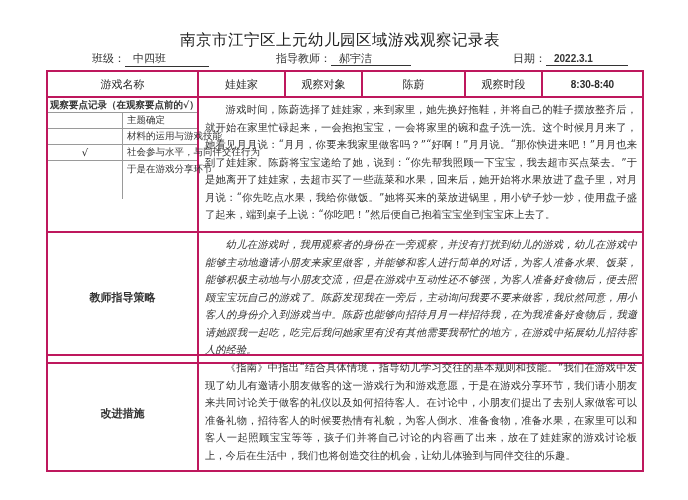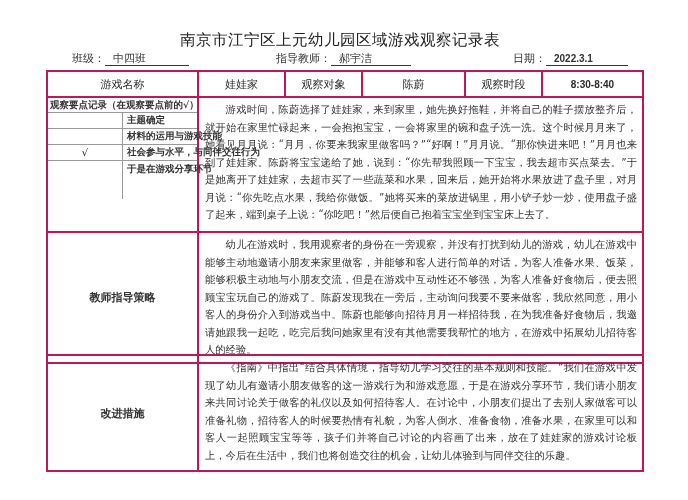--- a/index.html
+++ b/index.html
@@ -9,35 +9,35 @@
            font-size:15.5px; letter-spacing:0.5px; color:#222; }
   .meta { position:absolute; top:51px; font-size:11px; color:#333; white-space:nowrap; }
   .meta .u { display:inline-block; border-bottom:1px solid #333; padding:0 4px 0 8px; line-height:13px; }
   .meta .bold { font-family:"Liberation Sans",sans-serif; font-weight:bold; font-size:10px; }
   table { position:absolute; left:46px; width:596px; border-collapse:collapse; table-layout:fixed; }
   td { border:2px solid #be185d; font-size:10.5px; padding:0; vertical-align:middle; }
   .hdr td { height:24px; text-align:center; font-size:11px; }
   .hdr td.time { font-family:"Liberation Sans",sans-serif; font-weight:bold; font-size:10px; }
   .rec-head { font-size:9.5px; padding:0 2px; height:14px; white-space:nowrap; font-weight:bold; color:#333; }
   .check { width:18px; text-align:center; font-size:10px; height:15px; }
-  .item { font-size:9.5px; padding-left:4px; font-weight:bold; color:#333; white-space:nowrap; }
+  .item { font-size:9.5px; padding-left:4px; font-weight:normal; color:#333; white-space:nowrap; }
   .para { font-size:10.3px; line-height:17.5px; padding:3px 5px 3px 6px; vertical-align:top;
           text-align:justify; text-indent:2em; color:#333;margin-left:15px; }
   .label { text-align:center; font-weight:bold; font-size:11px; color:#333; }
   .inner { border-collapse:collapse; width:100%; position:static; }
   .inner td { border:none; border-bottom:1px solid #9a9a9a; }
   .inner td.check { border-right:1px solid #9a9a9a; }
   .inner tr:last-child td { border-bottom:none; }
 </style>
 </head>
 <body>
 
 <div class="title">南京市江宁区上元幼儿园区域游戏观察记录表</div>
 
-<div class="meta" style="left:72px;">
+<div class="meta" style="left:92px;font-family:Liberation Mono, monospace;">
   <span>班级：</span><span class="u" style="width:72px;">中四班</span>
 </div>
 <div class="meta" style="left:276px;">
   <span>指导教师：</span><span class="u" style="width:68px;">郝宇洁</span>
 </div>
 <div class="meta" style="left:513px;">
   <span>日期：</span><span class="u bold" style="width:70px;">2022.3.1</span>
 </div>
 
 <table style="top:70px;">
@@ -81,21 +81,21 @@
           <td class="check" style="height:36px;"></td>
           <td class="item" style="vertical-align:top; padding-top:2px; height:36px;">于是在游戏分享环节</td>
         </tr>
       </tbody>
           </table>
     </td>
     <td colspan="5" class="para" style="height:127px;">游戏时间，陈蔚选择了娃娃家，来到家里，她先换好拖鞋，并将自己的鞋子摆放整齐后，就开始在家里忙碌起来，一会抱抱宝宝，一会将家里的碗和盘子洗一洗。这个时候月月来了，她看见月月说：“月月，你要来我家里做客吗？”“好啊！”月月说。“那你快进来吧！”月月也来到了娃娃家。陈蔚将宝宝递给了她，说到：“你先帮我照顾一下宝宝，我去超市买点菜去。”于是她离开了娃娃家，去超市买了一些蔬菜和水果，回来后，她开始将水果放进了盘子里，对月月说：“你先吃点水果，我给你做饭。”她将买来的菜放进锅里，用小铲子炒一炒，使用盘子盛了起来，端到桌子上说：“你吃吧！”然后便自己抱着宝宝坐到宝宝床上去了。</td>
   </tr>
   <tr>
     <td class="label">教师指导策略</td>
-    <td colspan="5" class="para" style="height:108px;">幼儿在游戏时，我用观察者的身份在一旁观察，并没有打扰到幼儿的游戏，幼儿在游戏中能够主动地邀请小朋友来家里做客，并能够和客人进行简单的对话，为客人准备水果、饭菜，能够积极主动地与小朋友交流，但是在游戏中互动性还不够强，为客人准备好食物后，便去照顾宝宝玩自己的游戏了。陈蔚发现我在一旁后，主动询问我要不要来做客，我欣然同意，用小客人的身份介入到游戏当中。陈蔚也能够向招待月月一样招待我，在为我准备好食物后，我邀请她跟我一起吃，吃完后我问她家里有没有其他需要我帮忙的地方，在游戏中拓展幼儿招待客人的经验。</td>
+    <td colspan="5" class="para" style="height:108px;font-style:italic;">幼儿在游戏时，我用观察者的身份在一旁观察，并没有打扰到幼儿的游戏，幼儿在游戏中能够主动地邀请小朋友来家里做客，并能够和客人进行简单的对话，为客人准备水果、饭菜，能够积极主动地与小朋友交流，但是在游戏中互动性还不够强，为客人准备好食物后，便去照顾宝宝玩自己的游戏了。陈蔚发现我在一旁后，主动询问我要不要来做客，我欣然同意，用小客人的身份介入到游戏当中。陈蔚也能够向招待月月一样招待我，在为我准备好食物后，我邀请她跟我一起吃，吃完后我问她家里有没有其他需要我帮忙的地方，在游戏中拓展幼儿招待客人的经验。</td>
   </tr>
 </tbody>
   </table>
 
 <table style="top:354px;">
   <colgroup>
     <col style="width:151px">
       <col style="width:445px">
   </colgroup>
   <tbody>

